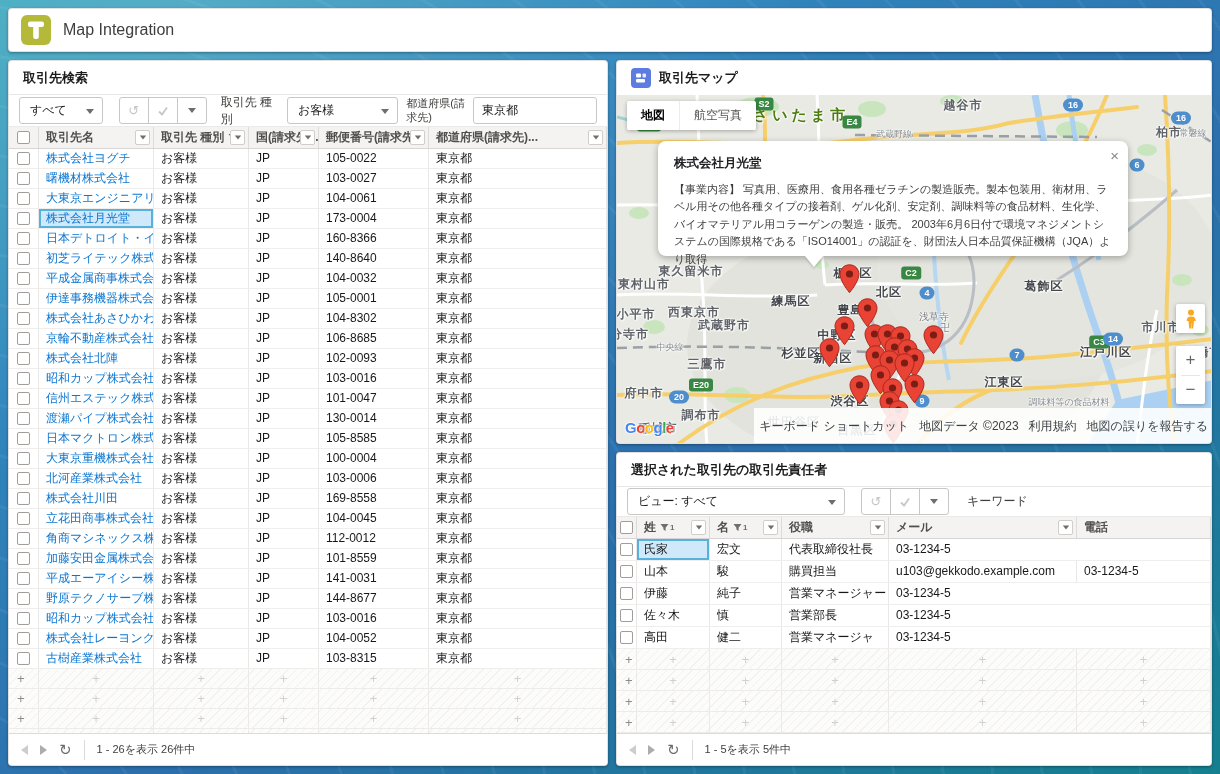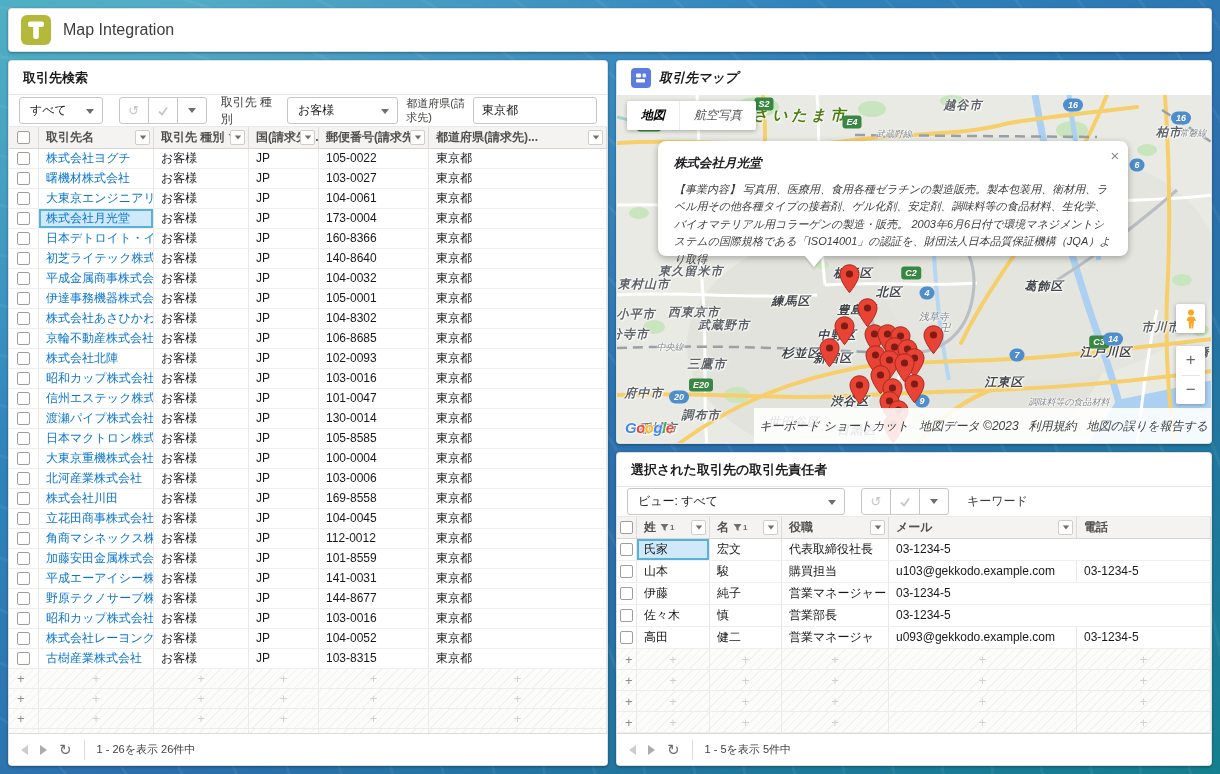--- a/index.html
+++ b/index.html
@@ -62,21 +62,21 @@
   .vdiv { width:1px; height:20px; background:#dddbd9; }
 
   
   .accounts-card { left:8px; top:60px; width:600px; height:706px; }
   .accounts-card .toolbar { height:32px; gap:8px; }
   .acct-body { position:absolute; top:66px; left:0; right:0; bottom:32px; overflow:hidden; }
   
   .acw0{width:30px;flex:none}.acw1{width:115px;flex:none}.acw2{width:95px;flex:none}.acw3{width:70px;flex:none}.acw4{width:110px;flex:none}.acw5{flex:1}
 
   
-  .map-card { left:616px; top:60px; width:596px; height:384px;font-style:italic; }
+  .map-card { left:616px; top:60px; width:596px; height:384px; }
   .map-card .panel-title { border-bottom:none; }
   .map-icon { width:20px; height:20px; border-radius:4px; background:#5c7ce0; margin-right:8px; display:flex; align-items:center; justify-content:center; }
   .map-area { position:absolute; left:0; top:34px; width:596px; height:350px; overflow:hidden; background:#e9eae4; }
   .map-label { position:absolute; transform:translate(-50%,-50%); white-space:nowrap;
                text-shadow:0 0 2px #fff,0 0 2px #fff,0 0 3px #fff,1px 1px 2px #fff; z-index:2; }
   .lbl-city-lg { font-size:15px; font-weight:bold; color:#4d7c0f; letter-spacing:4px; }
   .lbl-city { font-size:12px; font-weight:bold; color:#5f6368; letter-spacing:1px; }
   .lbl-ward { font-size:12px; font-weight:bold; color:#43474b; letter-spacing:1px; }
   .lbl-rail { font-size:9px; color:#84898e; }
   .lbl-poi  { font-size:10px; color:#7a7e83; }
@@ -841,21 +841,20 @@
             <div class="td cnw3" style="line-height:21px">営業部長</div>
             <div class="td cnw5" style="line-height:21px">03-1234-5</div>
           </div>
           <div class="tr" style="height:22px">
             <div class="td cbcell cnw0">
               <span class="cbx"></span>
             </div>
             <div class="td cnw1" style="line-height:21px">高田</div>
             <div class="td cnw2" style="line-height:21px">健二</div>
             <div class="td cnw3" style="line-height:21px">営業マネージャ</div>
-            <div class="td cnw4" style="line-height:21px">u093@gekkodo.example.com</div>
             <div class="td cnw5" style="line-height:21px">03-1234-5</div>
           </div>
         </div>
       <div id="cont-plus">
           <div class="plus-row" style="height:21px">
             <div class="pc cnw0 first">+</div>
             <div class="pc cnw1">+</div>
             <div class="pc cnw2">+</div>
             <div class="pc cnw3">+</div>
             <div class="pc cnw4">+</div>

